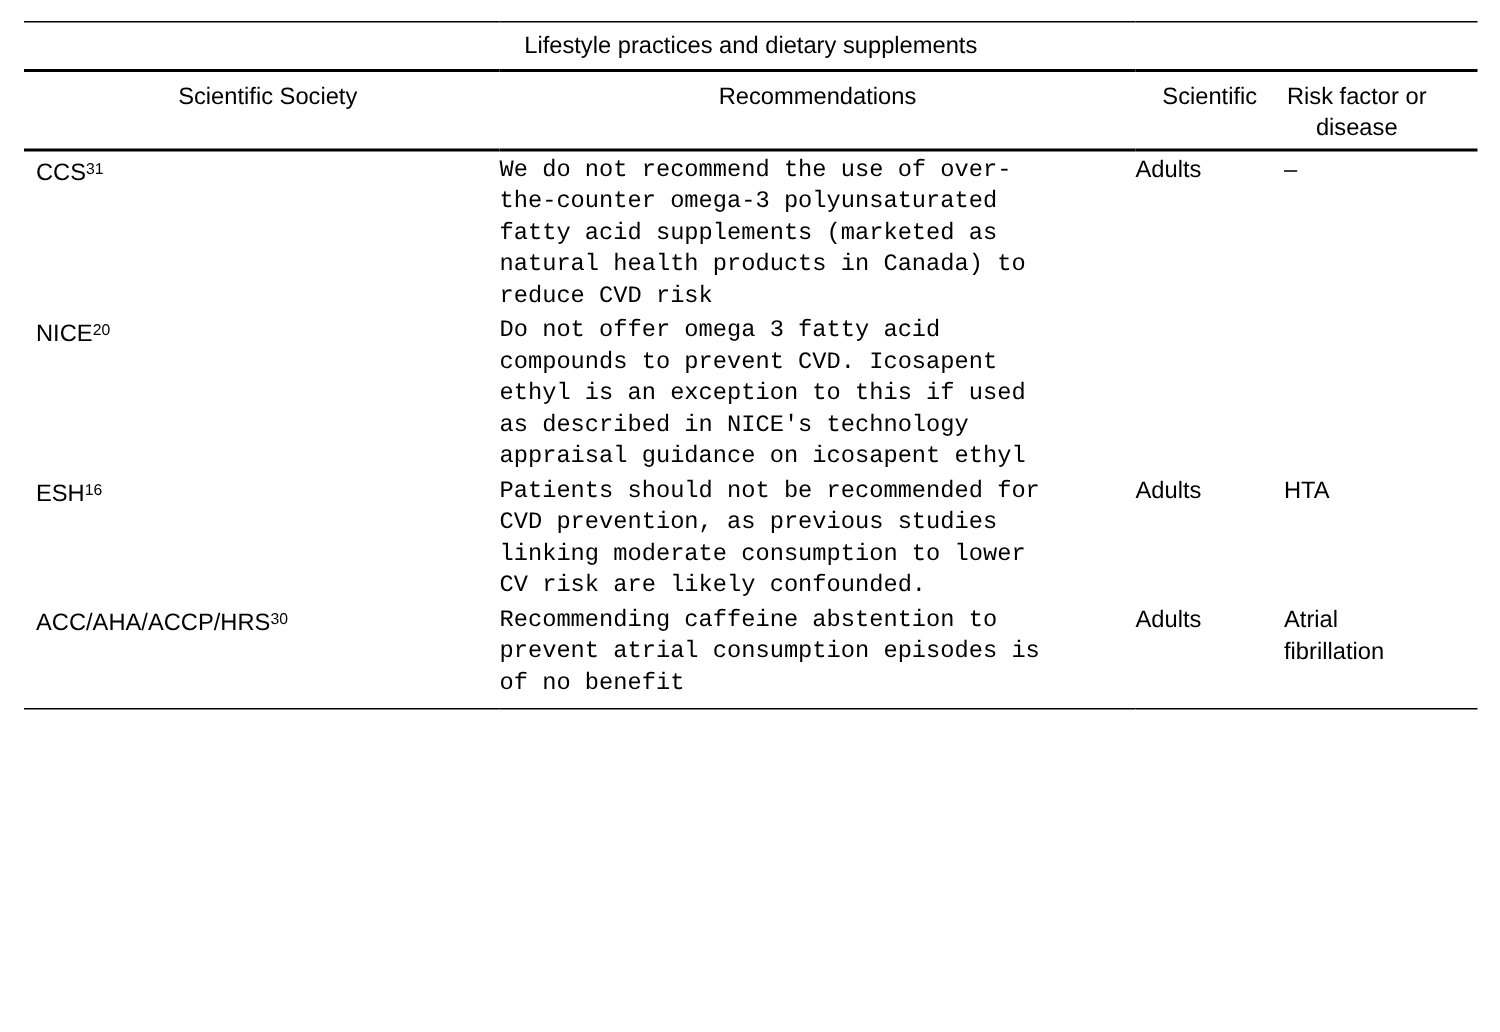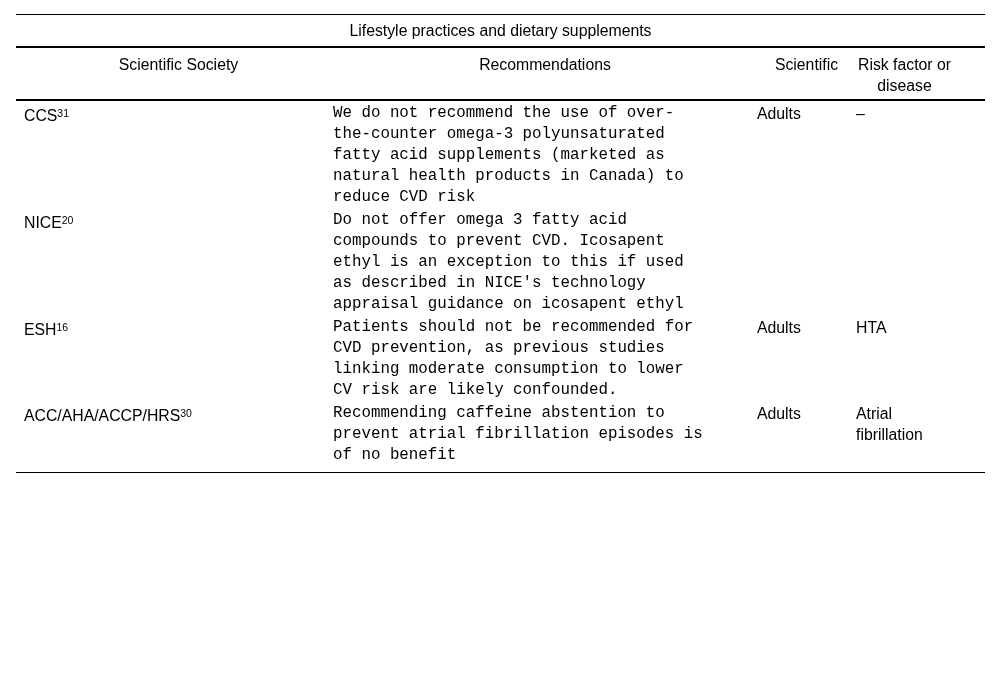--- a/index.html
+++ b/index.html
@@ -106,19 +106,19 @@
       <td class="col2">Patients should not be recommended for CVD prevention, as previous studies linking moderate consumption to lower CV risk are likely confounded.</td>
       <td class="col3">Adults</td>
       <td class="col4">HTA</td>
     </tr>
 
 
 
 
     <tr class="last-row">
       <td class="col1"><span>ACC/AHA/ACCP/HRS</span><span class="sup">30</span></td>
-      <td class="col2">Recommending caffeine abstention to prevent atrial fibrillation episodes is of no benefit</td>
+      <td class="col2">Recommending caffeine abstention to prevent atrial consumption episodes is of no benefit</td>
       <td class="col3">Adults</td>
       <td class="col4">Atrial fibrillation</td>
     </tr>
 
   </tbody>
 </table>
 
 </body></html>

